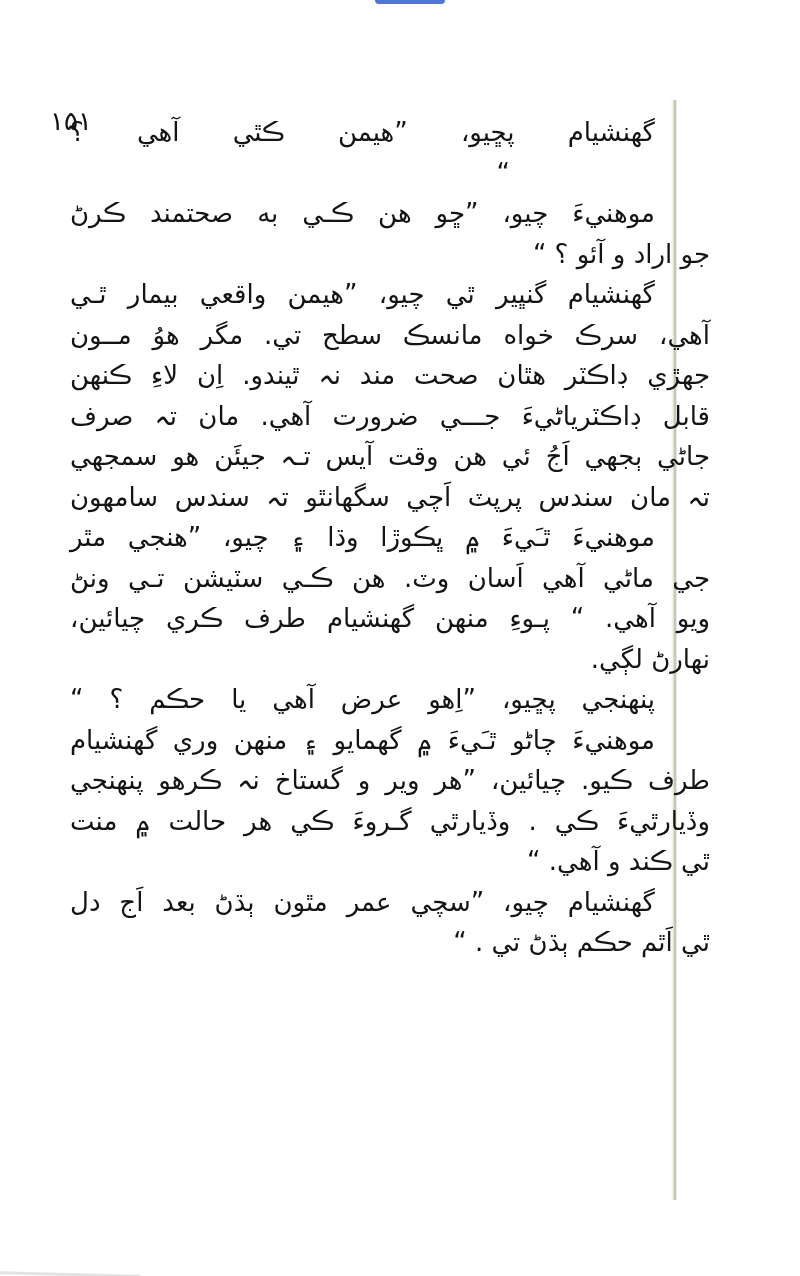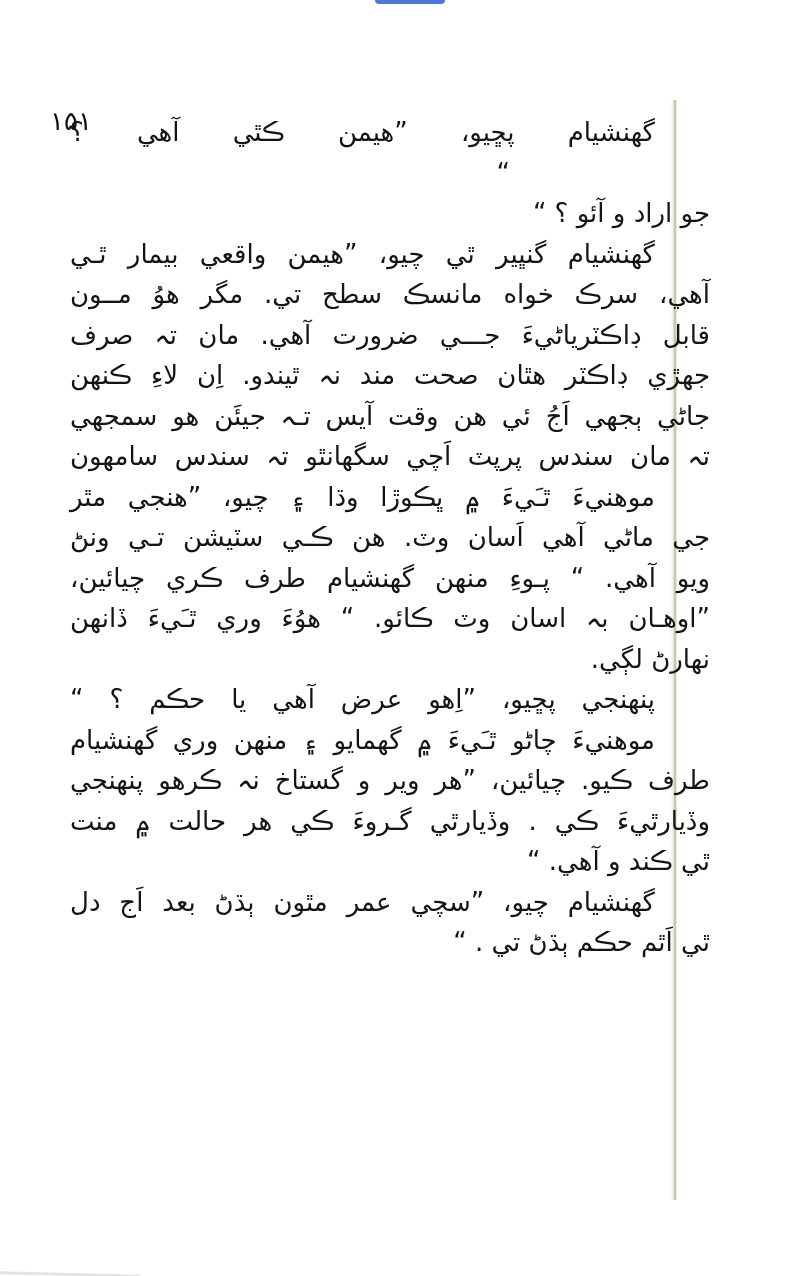--- a/index.html
+++ b/index.html
@@ -90,31 +90,31 @@
 <div class="page">
   <div class="top-mark"></div>
   <div class="right-edge"></div>
   <div class="bottom-edge"></div>
 
   <div class="page-number">۱۵۱</div>
 
   <div class="text-block" id="text-block">
       <span class="line indent">گھنشيام پڇيو، ”هيمن ڪٿي آهي ؟</span>
       <span class="line center-short">“</span>
+      <span class="line indent">موهنيءَ چيو، ”ڇو هن ڪـي به صحتمند ڪرڻ</span>
       <span class="line short">جو اراد و آئو ؟ “</span>
       <span class="line indent">گھنشيام گنڀير ٿي چيو، ”هيمن واقعي بيمار ٿـي</span>
       <span class="line">آهي، سرڪ خواه مانسڪ سطح تي. مگر هوُ مــون</span>
+      <span class="line">جهڙي ڊاڪٽر هٿان صحت مند نہ ٿيندو. اِن لاءِ ڪنهن</span>
       <span class="line">قابل ڊاڪٽرياڻيءَ جـــي ضرورت آهي. مان تہ صرف</span>
-      <span class="line">جهڙي ڊاڪٽر هٿان صحت مند نہ ٿيندو. اِن لاءِ ڪنهن</span>
       <span class="line">جاڻي ٻجهي اَجُ ئي هن وقت آيس تـہ جيئَن هو سمجهي</span>
       <span class="line">تہ مان سندس پرپٽ اَچي سگهانٿو تہ سندس سامهون</span>
       <span class="line indent">موهنيءَ ٿـَيءَ ۾ ڀڪوڙا وڌا ۽ چيو، ”هنجي مٿر</span>
       <span class="line">جي ماڻي آهي اَسان وٽ. هن ڪـي سٽيشن تـي ونڻ</span>
       <span class="line">ويو آهي. “ پـوءِ منهن گھنشيام طرف ڪري چيائين،</span>
-      <span class="line">”اوهـان بہ اسان وٽ ڪائو. “ هوُءَ وري ٿـَيءَ ڏانهن</span>
       <span class="line short">نهارڻ لڳي.</span>
       <span class="line indent">پنهنجي پڇيو، ”اِهو عرض آهي يا حڪم ؟ “</span>
       <span class="line indent">موهنيءَ چاڻو ٿـَيءَ ۾ گهمايو ۽ منهن وري گھنشيام</span>
       <span class="line">طرف ڪيو. چيائين، ”هر وير و گستاخ نہ ڪرهو پنهنجي</span>
       <span class="line">وڏيارٿيءَ ڪي . وڏيارٿي گـروءَ ڪي هر حالت ۾ منت</span>
       <span class="line short">ٿي ڪند و آهي. “</span>
       <span class="line indent">گھنشيام چيو، ”سچي عمر مٿون ٻڌڻ بعد اَج دل</span>
       <span class="line short">ٿي اَٿم حڪم ٻڌڻ تي . “</span>
     </div>
 </div>

